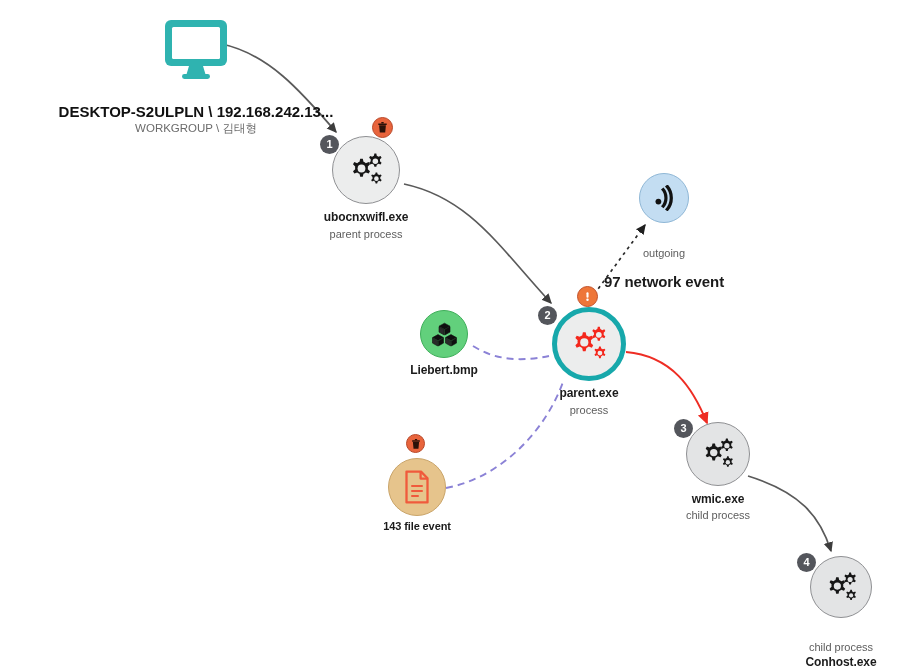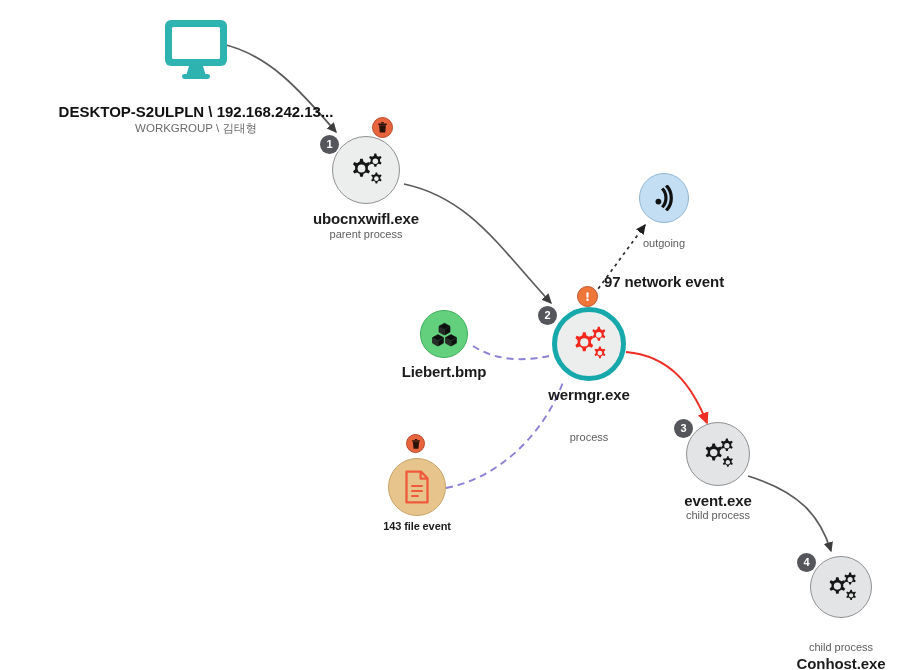--- a/index.html
+++ b/index.html
@@ -47,21 +47,21 @@
     justify-content: center;
     box-sizing: border-box;
   }
   .node-label {
     position: absolute;
     left: 50%;
     transform: translateX(-50%);
     text-align: center;
     white-space: nowrap;
     color: #1b1b1b;
-    font-size: 15px;
+    font-size: 12px;
     font-weight: bold;
     letter-spacing: -0.1px;
   }
   .node-sublabel {
     position: absolute;
     left: 50%;
     transform: translateX(-50%);
     text-align: center;
     white-space: nowrap;
     color: #5d5d5d;
@@ -205,39 +205,39 @@
         </g>
       </svg>
     </div>
     <div class="seq-badge" style="left:-51px; top:-38px;">2</div>
     <div class="alert-badge" style="left:-12px; top:-58px; background:#ee7639; border:1.8px solid #c1512a;">
       <svg width="11" height="11" viewBox="0 0 11 11">
         <rect x="4.45" y="1.3" width="2.1" height="5.4" rx="0.9" fill="#ffffff"></rect>
         <circle cx="5.5" cy="8.7" r="1.25" fill="#ffffff"></circle>
       </svg>
     </div>
-    <div class="node-label" style="top:42px;">wermgr.exe</div>
-    <div class="node-sublabel" style="top:60px;margin-top:27px;">process</div>
+    <div class="node-label" style="top:42px;">parent.exe</div>
+    <div class="node-sublabel" style="top:60px;">process</div>
   </div>
 
   <div class="node" style="left:718px; top:454px;">
     <div class="node-circle" style="width:64px; height:64px; background:#e3e4e5; border:1.6px solid #8f9093;">
       <svg width="38" height="36" viewBox="0 0 40 38">
         <g fill="#161616">
           <path d="M14.2,7.8 l2.6,0 l0.7,3.0 a7.6,7.6 0 0 1 2.3,1.35 l2.9,-1.05 l1.3,2.25 l-2.2,2.1 a7.6,7.6 0 0 1 0,2.7 l2.2,2.1 l-1.3,2.25 l-2.9,-1.05 a7.6,7.6 0 0 1 -2.3,1.35 l-0.7,3.0 l-2.6,0 l-0.7,-3.0 a7.6,7.6 0 0 1 -2.3,-1.35 l-2.9,1.05 l-1.3,-2.25 l2.2,-2.1 a7.6,7.6 0 0 1 0,-2.7 l-2.2,-2.1 l1.3,-2.25 l2.9,1.05 a7.6,7.6 0 0 1 2.3,-1.35 z"></path>
           <circle cx="15.5" cy="17.5" r="3.9" fill="#e3e4e5"></circle>
           <path d="M28.4,2.6 l1.9,0 l0.5,2.2 a5.6,5.6 0 0 1 1.7,1.0 l2.1,-0.78 l0.96,1.66 l-1.62,1.55 a5.6,5.6 0 0 1 0,1.99 l1.62,1.55 l-0.96,1.66 l-2.1,-0.78 a5.6,5.6 0 0 1 -1.7,1.0 l-0.5,2.2 l-1.9,0 l-0.5,-2.2 a5.6,5.6 0 0 1 -1.7,-1.0 l-2.1,0.78 l-0.96,-1.66 l1.62,-1.55 a5.6,5.6 0 0 1 0,-1.99 l-1.62,-1.55 l0.96,-1.66 l2.1,0.78 a5.6,5.6 0 0 1 1.7,-1.0 z"></path>
           <circle cx="29.35" cy="10.25" r="2.75" fill="#e3e4e5"></circle>
           <path d="M29.6,21.4 l1.6,0 l0.42,1.85 a4.7,4.7 0 0 1 1.43,0.84 l1.77,-0.66 l0.8,1.39 l-1.36,1.3 a4.7,4.7 0 0 1 0,1.67 l1.36,1.3 l-0.8,1.39 l-1.77,-0.66 a4.7,4.7 0 0 1 -1.43,0.84 l-0.42,1.85 l-1.6,0 l-0.42,-1.85 a4.7,4.7 0 0 1 -1.43,-0.84 l-1.77,0.66 l-0.8,-1.39 l1.36,-1.3 a4.7,4.7 0 0 1 0,-1.67 l-1.36,-1.3 l0.8,-1.39 l1.77,0.66 a4.7,4.7 0 0 1 1.43,-0.84 z"></path>
           <circle cx="30.4" cy="27.66" r="2.3" fill="#e3e4e5"></circle>
         </g>
       </svg>
     </div>
     <div class="seq-badge" style="left:-44px; top:-35px;">3</div>
-    <div class="node-label" style="top:38px;">event.exe</div>
+    <div class="node-label" style="top:38px;">wmic.exe</div>
     <div class="node-sublabel" style="top:55px;">child process</div>
   </div>
 
   <div class="node" style="left:841px; top:587px;">
     <div class="node-circle" style="width:62px; height:62px; background:#e3e4e5; border:1.6px solid #8f9093;">
       <svg width="37" height="35" viewBox="0 0 40 38">
         <g fill="#161616">
           <path d="M14.2,7.8 l2.6,0 l0.7,3.0 a7.6,7.6 0 0 1 2.3,1.35 l2.9,-1.05 l1.3,2.25 l-2.2,2.1 a7.6,7.6 0 0 1 0,2.7 l2.2,2.1 l-1.3,2.25 l-2.9,-1.05 a7.6,7.6 0 0 1 -2.3,1.35 l-0.7,3.0 l-2.6,0 l-0.7,-3.0 a7.6,7.6 0 0 1 -2.3,-1.35 l-2.9,1.05 l-1.3,-2.25 l2.2,-2.1 a7.6,7.6 0 0 1 0,-2.7 l-2.2,-2.1 l1.3,-2.25 l2.9,1.05 a7.6,7.6 0 0 1 2.3,-1.35 z"></path>
           <circle cx="15.5" cy="17.5" r="3.9" fill="#e3e4e5"></circle>
           <path d="M28.4,2.6 l1.9,0 l0.5,2.2 a5.6,5.6 0 0 1 1.7,1.0 l2.1,-0.78 l0.96,1.66 l-1.62,1.55 a5.6,5.6 0 0 1 0,1.99 l1.62,1.55 l-0.96,1.66 l-2.1,-0.78 a5.6,5.6 0 0 1 -1.7,1.0 l-0.5,2.2 l-1.9,0 l-0.5,-2.2 a5.6,5.6 0 0 1 -1.7,-1.0 l-2.1,0.78 l-0.96,-1.66 l1.62,-1.55 a5.6,5.6 0 0 1 0,-1.99 l-1.62,-1.55 l0.96,-1.66 l2.1,0.78 a5.6,5.6 0 0 1 1.7,-1.0 z"></path>
@@ -256,21 +256,21 @@
     <div class="node-circle" style="width:50px; height:50px; background:#c3ddf2; border:1.4px solid #8fb7d6;">
       <svg width="26" height="26" viewBox="0 0 26 26">
         <g fill="#121212">
           <circle cx="7.4" cy="16.6" r="2.9"></circle>
           <path d="M10.6,8.2 a11.9,11.9 0 0 1 0,16.6 l2.5,2.0 a15.1,15.1 0 0 0 0,-20.6 z" transform="translate(-0.6,-3.6)"></path>
           <path d="M14.6,5.0 a16.5,16.5 0 0 1 0,23.0 l2.6,2.0 a19.8,19.8 0 0 0 0,-27.0 z" transform="translate(-0.6,-3.6)"></path>
         </g>
       </svg>
     </div>
     <div class="node-label" style="top:30px; font-size:15px;margin-top:45px;">97 network event</div>
-    <div class="node-sublabel" style="top:39px;">outgoing</div>
+    <div class="node-sublabel" style="top:49px;">outgoing</div>
   </div>
 
   <div class="node" style="left:444px; top:334px;">
     <div class="node-circle" style="width:48px; height:48px; background:#62d07c; border:1.4px solid #3fae5a;">
       <svg width="27" height="25" viewBox="0 0 27 25">
         <g fill="#0f0f0f" stroke="#0f0f0f" stroke-width="0.6">
           <path d="M13.5,1.2 L19.0,4.2 L13.5,7.2 L8.0,4.2 Z"></path>
           <path d="M8.0,4.6 L13.2,7.5 L13.2,13.0 L8.0,10.1 Z" fill="#2a2a2a"></path>
           <path d="M19.0,4.6 L13.8,7.5 L13.8,13.0 L19.0,10.1 Z" fill="#0f0f0f"></path>
           <path d="M7.0,12.6 L12.5,15.6 L7.0,18.6 L1.5,15.6 Z"></path>

